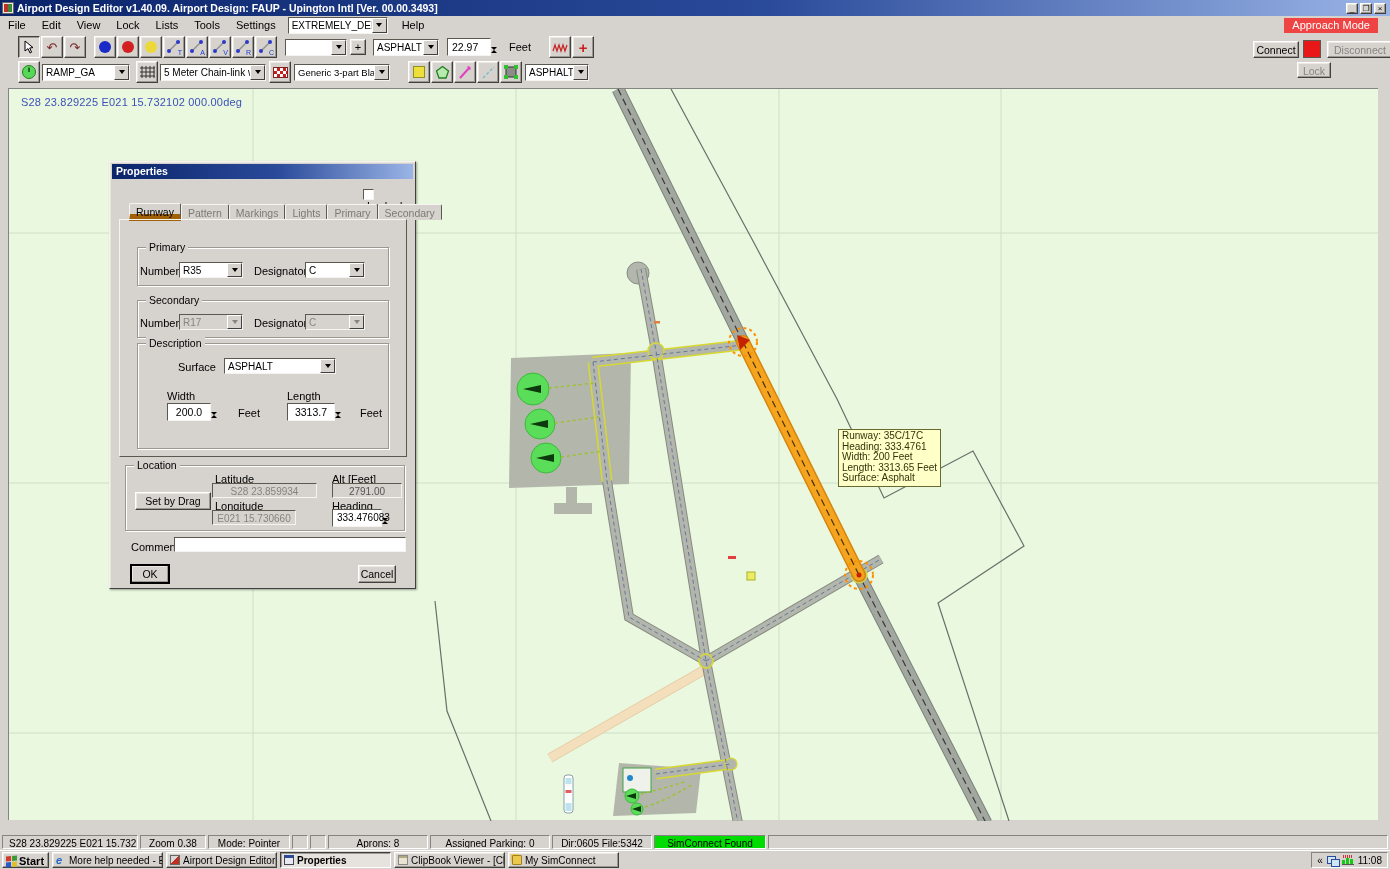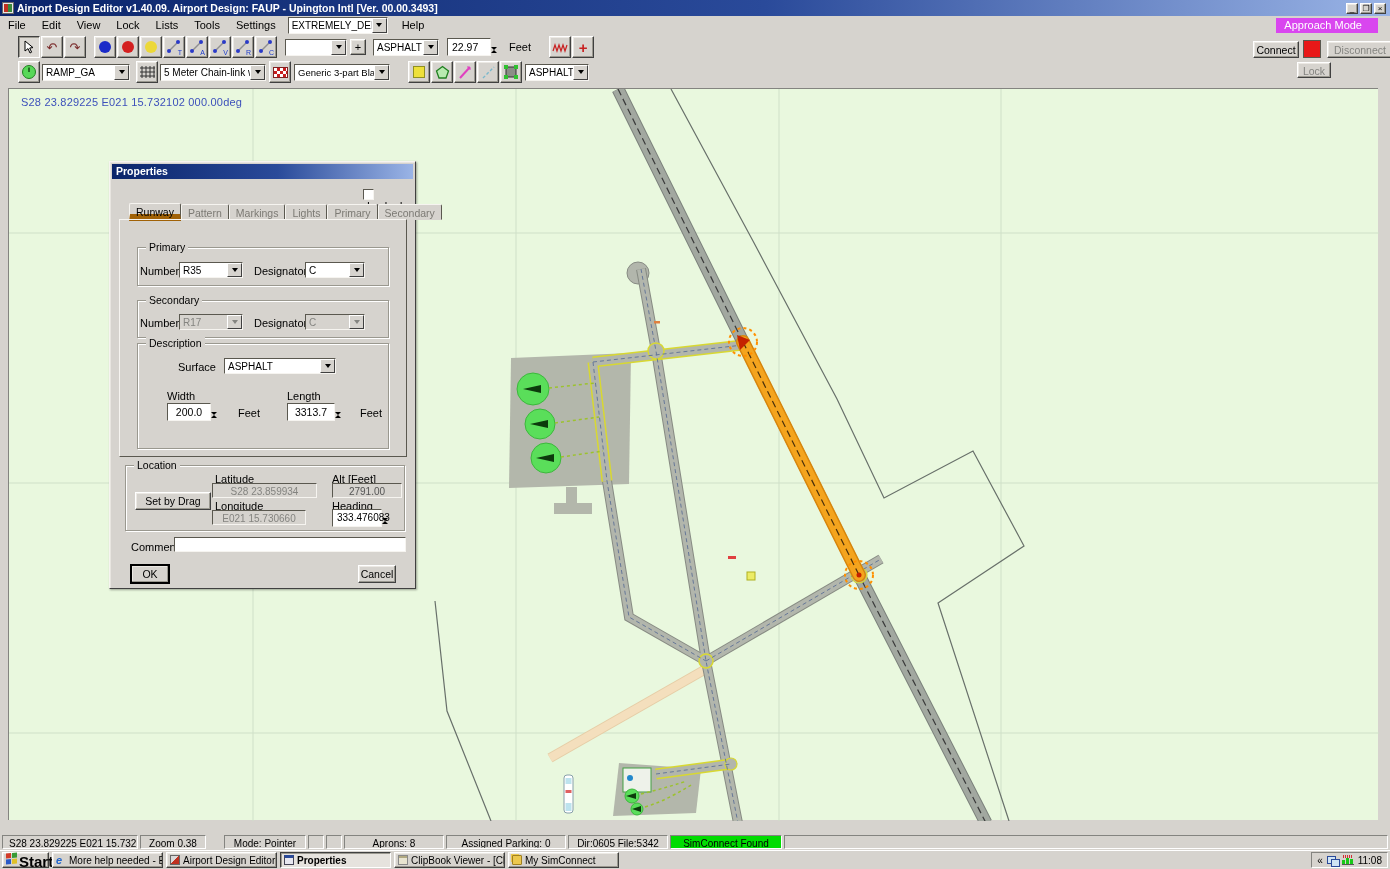--- a/index.html
+++ b/index.html
@@ -43,21 +43,21 @@
   .updown { display:flex; flex-direction:column; width:14px; }
   .tri-u { width:0; height:0; border:3px solid transparent; border-bottom:3px solid #000; margin-bottom:2px;}
   .tri-d { width:0; height:0; border:3px solid transparent; border-top:3px solid #000; margin-top:2px;}
   .lbl { margin:0 4px; }
   .checker { width:15px; height:11px;
     background-image:linear-gradient(45deg,#c81e1e 25%,transparent 25%,transparent 75%,#c81e1e 75%),
                      linear-gradient(45deg,#c81e1e 25%,#fff 25%,#fff 75%,#c81e1e 75%);
     background-size:6px 6px; background-position:0 0,3px 3px; border:1px solid #802020;}
   .nodebtn { position:relative; }
   .nodeletter { position:absolute; right:2px; bottom:1px; font-size:7px; color:#1a3acc; }
-  #approach-badge { position:absolute; top:18px; right:12px; background:#d946ef; color:#fff; font-size:11px; padding:1px 16px 2px 8px; }
+  #approach-badge { position:absolute; top:18px; right:12px; background:#ef4444; color:#fff; font-size:11px; padding:1px 8px 2px 8px; }
   #connect-cluster { position:absolute; top:0; left:0; width:1390px; height:53px; pointer-events:none; }
   #connect-cluster > * { pointer-events:auto; }
   .rt-btn { position:absolute; font-size:10.5px; text-align:center; padding-top:2px; }
 
   
   #map { position:absolute; top:88px; left:8px; width:1370px; height:732px; background:#e9f8de; border-top:1px solid #848480; border-left:1px solid #848480; }
   #map-coords { position:absolute; left:12px; top:7px; color:#3c50bb; font-size:11px; letter-spacing:.2px; }
   #map-tooltip { position:absolute; left:829px; top:340px; background:#ffffc8; border:1px solid #6a6a30; padding:1px 3px 2px 3px; font-size:10px; line-height:10.5px; color:#33330a; white-space:nowrap; }
 
   
@@ -76,21 +76,21 @@
 
   
   #statusbar { position:absolute; top:833px; left:0; width:1390px; height:17px; background:#d6d3ce; display:flex; align-items:center; padding:1px 2px; gap:2px; }
   .seg { height:14px; font-size:10px; padding-top:2px; text-align:center; white-space:nowrap; overflow:hidden; }
   .seg.green { background:#00dc00; }
 
   
   #taskbar { position:absolute; top:850px; left:0; width:1390px; height:19px; background:#d6d3ce; border-top:1px solid #fff; display:flex; align-items:center; padding:1px 2px; gap:3px; }
   .task { width:111px; height:16px; display:flex; align-items:center; gap:3px; padding:0 3px; font-size:10px; white-space:nowrap; overflow:hidden; }
   .task.active { font-weight:bold; background:#e6e3de; border-color:#404040 #fff #fff #404040; box-shadow:inset 1px 1px 0 #9a988f; }
-  #start-btn { width:47px; height:16px; display:flex; align-items:flex-start; gap:2px; padding:0 3px; font-weight:bold; font-size:15px; }
+  #start-btn { width:47px; height:16px; display:flex; align-items:flex-end; gap:2px; padding:0 3px; font-weight:bold; font-size:11px; }
   .flag { width:11px; height:11px; display:grid; grid-template-columns:5px 5px; grid-template-rows:5px 5px; gap:1px; transform:skewY(-6deg); }
   .flag i:nth-child(1){background:#d23b28;} .flag i:nth-child(2){background:#3a9a36;}
   .flag i:nth-child(3){background:#2a5ac8;} .flag i:nth-child(4){background:#e0c028;}
   .ticon { width:10px; height:10px; flex:0 0 auto; position:relative; }
   #tray { margin-left:auto; height:16px; display:flex; align-items:center; gap:4px; padding:0 5px; border:1px solid; border-color:#848480 #fff #fff #848480; }
   .neticon { width:11px; height:9px; position:relative; }
   .neticon:before{ content:""; position:absolute; left:0; top:0; width:7px; height:6px; background:#cfe4f4; border:1px solid #2a4a9a;}
   .neticon:after{ content:""; position:absolute; left:4px; top:3px; width:7px; height:6px; background:#cfe4f4; border:1px solid #2a4a9a;}
   .meter { width:12px; height:10px; display:flex; align-items:flex-end; gap:1px; border-bottom:1px solid #555; position:relative;}
   .meter i { display:block; width:3px; background:#18c818; }
@@ -403,20 +403,27 @@
       <rect x="556.5" y="701" width="6" height="3" fill="#e06060"></rect>
     </g>
 
     <rect x="719" y="467" width="8" height="3" fill="#e04040"></rect>
     <rect x="645" y="232" width="6" height="2.5" fill="#e08040"></rect>
     <rect x="738" y="483" width="8" height="8" fill="#ecec66" stroke="#b0b020"></rect>
   </svg>
 
   <div id="map-coords">S28 23.829225   E021 15.732102 000.00deg</div>
 
+  <div id="map-tooltip">
+    <div>Runway: 35C/17C</div>
+    <div>Heading: 333.4761</div>
+    <div>Width: 200 Feet</div>
+    <div>Length: 3313.65 Feet</div>
+    <div>Surface: Asphalt</div>
+  </div>
 </div>
 
 <div id="dlg">
   <div class="dtitle">Properties</div>
 
   <span class="abs" style="left:253px;top:26px;">
     <span class="chk"></span>
     <span style="margin-left:4px;">Locked</span>
   </span>
 
@@ -492,42 +499,42 @@
   </div>
 
   <div class="group" style="left:15px;top:303px;width:280px;height:66px;">
     <span class="glabel">Location</span>
     <span class="dbtn abs" style="left:9px;top:26px;width:76px;height:18px;padding-top:2px;">Set by Drag</span>
     <span class="abs" style="left:89px;top:7px;">Latitude</span>
     <span class="sfield field dis abs" style="left:86px;top:17px;width:105px;height:15px;">S28 23.859934</span>
     <span class="abs" style="left:206px;top:7px;">Alt [Feet]</span>
     <span class="sfield field dis abs" style="left:206px;top:17px;width:70px;height:15px;color:#555;">2791.00</span>
     <span class="abs" style="left:89px;top:34px;">Longitude</span>
-    <span class="sfield field dis abs" style="left:86px;top:44px;width:94px;height:15px;">E021 15.730660</span>
+    <span class="sfield field dis abs" style="left:86px;top:44px;width:84px;height:15px;">E021 15.730660</span>
     <span class="abs" style="left:206px;top:34px;">Heading</span>
     <span class="spin abs" style="left:206px;top:43px;">
       <span class="sval" style="width:50px;font-size:10px;">333.476083</span>
       <span class="updown">
           <span><span class="tri-u"></span></span>
           <span><span class="tri-d"></span></span>
         </span>
     </span>
   </div>
 
   <span class="abs" style="left:21px;top:379px;">Comments</span>
   <span class="field abs" style="left:64px;top:375px;width:232px;height:15px;"></span>
 
   <span class="dbtn abs" style="left:21px;top:403px;width:38px;height:18px;padding-top:2px;border-color:#000;outline:1px solid #000;">OK</span>
   <span class="dbtn abs" style="left:248px;top:403px;width:38px;height:18px;padding-top:2px;">Cancel</span>
 </div>
 
 <div id="statusbar">
   <span class="seg sunk" style="width:136px;text-align:left;padding-left:6px;">S28 23.829225  E021 15.732102</span>
   <span class="seg sunk" style="width:66px;">Zoom 0.38</span>
-  <span class="seg sunk" style="width:82px;margin-left:16px;">Mode: Pointer</span>
+  <span class="seg sunk" style="width:82px;">Mode: Pointer</span>
   <span class="seg sunk" style="width:16px;"></span>
   <span class="seg sunk" style="width:16px;"></span>
   <span class="seg sunk" style="width:100px;">Aprons: 8</span>
   <span class="seg sunk" style="width:120px;">Assigned Parking: 0</span>
   <span class="seg sunk" style="width:100px;">Dir:0605 File:5342</span>
   <span class="seg sunk green" style="width:112px;">SimConnect Found</span>
   <span class="seg sunk" style="flex:1;"></span>
 </div>
 
 <div id="taskbar">

